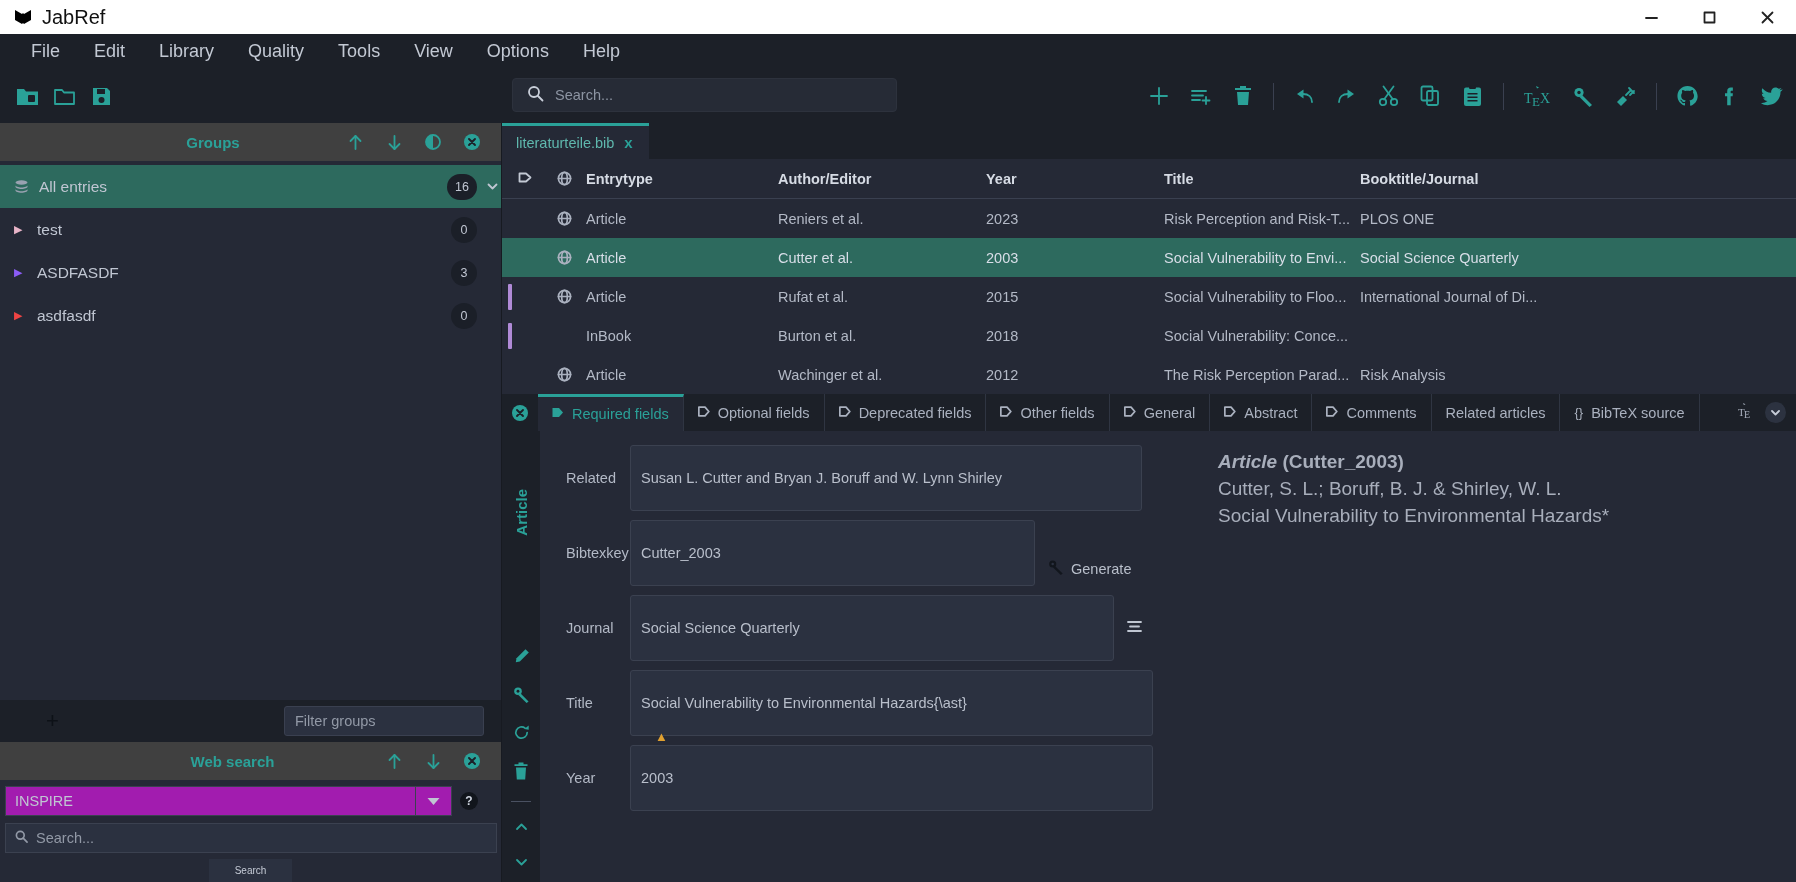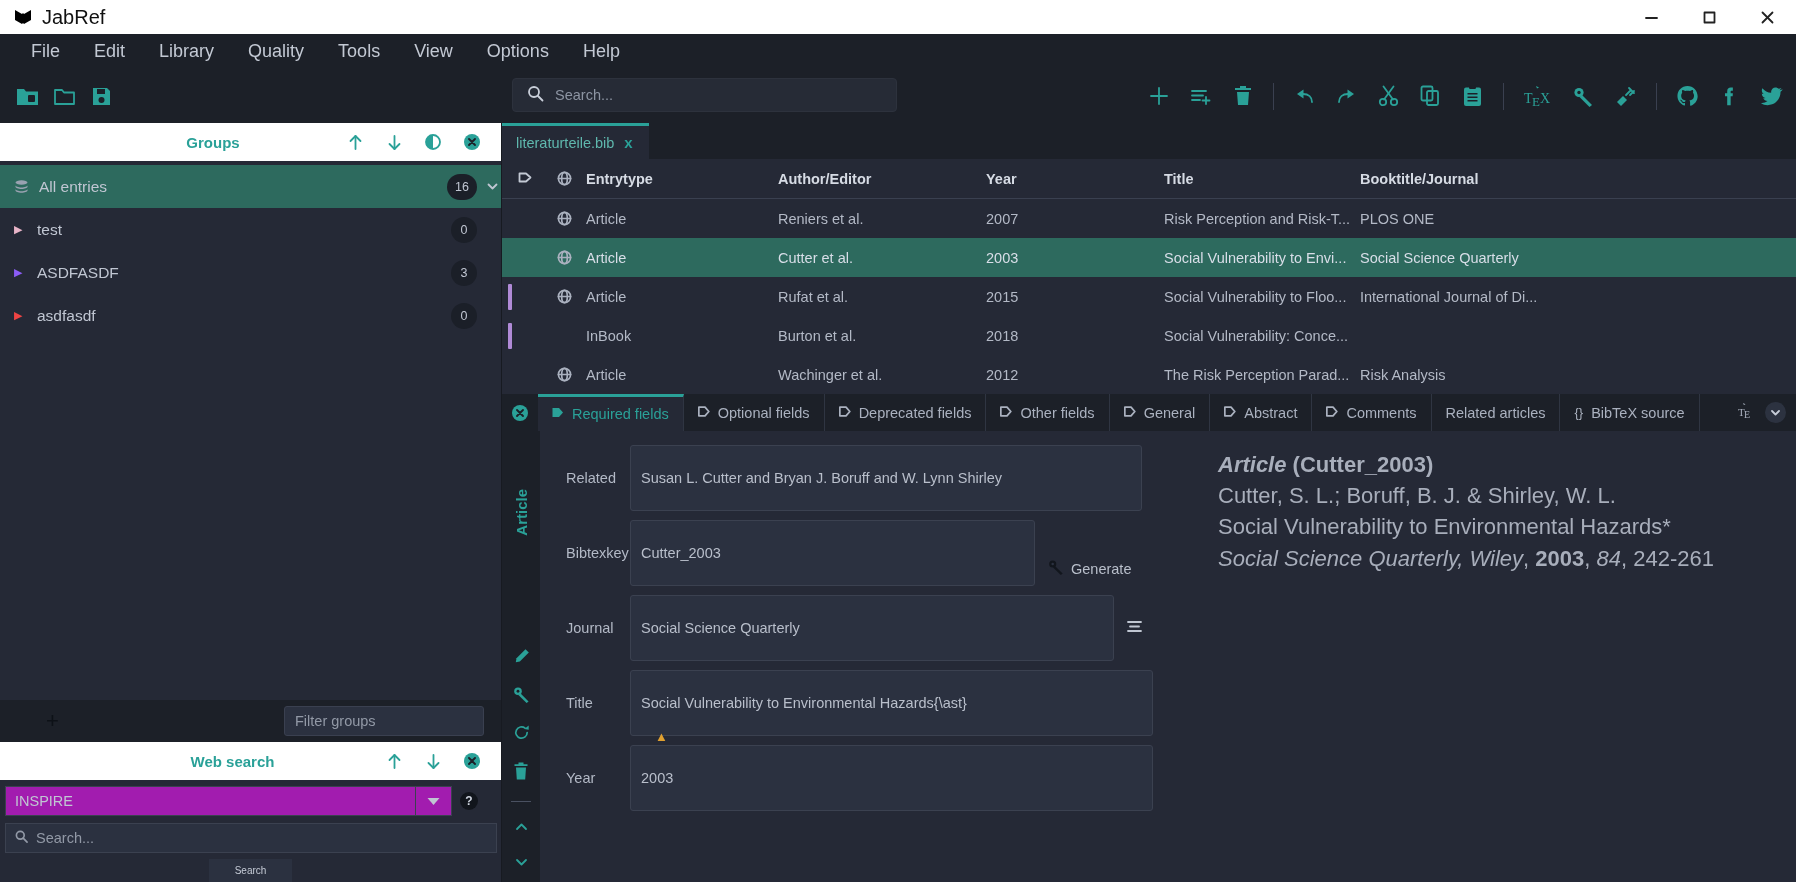--- a/index.html
+++ b/index.html
@@ -53,21 +53,21 @@
   }
   .tsep { width:1px; height:27px; background:#3a4050; }
 
   
   .workspace { display:flex; height: 759px; }
 
   
   .sidebar { width: 502px; background:#252936; display:flex; flex-direction:column;
              border-right:1px solid #171a21; }
   .panel-header {
-    height: 38px; background:#ffffff; display:flex; align-items:center;
+    height: 38px; background:#404040; display:flex; align-items:center;
     position:relative; flex: none;
   }
   .panel-title { flex:1; text-align:center; color:#2aa198; font-weight:bold; font-size:15px; padding-left:80px;}
   .panel-acts { display:flex; align-items:center; gap:21px; padding-right:20px; }
   .pa-ico { color:#2aa198; width:18px; height:18px; display:flex; align-items:center; justify-content:center;}
 
   .groups-list { flex:1; overflow:hidden; background:#252936; padding-top:4px; }
   .group-row {
     height: 43px; display:flex; align-items:center; position:relative;
     padding-left: 14px; color:#c0c6d2; font-size:15.5px;
@@ -175,21 +175,21 @@
   }
   .fi-author { width:512px; height:66px; }
   .fi-key { width:405px; height:66px; }
   .fi-journal { width:484px; height:66px; }
   .fi-title { width:523px; height:66px; }
   .fi-year { width:523px; height:66px; }
   .gen-btn { display:flex; align-items:center; gap:7px; margin-left:13px; color:#b9bfcb; font-size:14.5px;margin-top:31px; }
   .list-ico { margin-left:13px; color:#c0c6d2; }
   .warn-tri { position:absolute; left:115px; bottom:-8px; color:#e0a030; font-size:13px; }
 
-  .ed-preview { flex:1; padding:18px 0 0 18px; color:#a8aebb; font-size:22px; line-height:1.42;
+  .ed-preview { flex:1; padding:18px 0 0 18px; color:#a8aebb; font-size:19px; line-height:1.42;
                 font-family:"Liberation Sans", sans-serif; }
   .pv-line i { font-style:italic; }
   .pv-line b { font-weight:bold; }
 
   .icoS { stroke:currentColor; fill:none; stroke-width:1.8; stroke-linecap:round; stroke-linejoin:round; }
   .icoF { fill:currentColor; }
 </style>
 </head>
 <body>
 
@@ -530,21 +530,21 @@
         <span class="c-group"></span>
         <span class="c-globe">
           <svg width="15" height="15" viewBox="0 0 16 16">
               <circle class="icoS" stroke-width="1.2" cx="8" cy="8" r="6.5"></circle>
               <ellipse class="icoS" stroke-width="1.2" cx="8" cy="8" rx="3" ry="6.5"></ellipse>
               <line class="icoS" stroke-width="1.2" x1="1.5" y1="8" x2="14.5" y2="8"></line>
             </svg>
         </span>
         <span class="c-type">Article</span>
         <span class="c-auth">Reniers et al.</span>
-        <span class="c-year">2007</span>
+        <span class="c-year">2023</span>
         <span class="c-title">Risk Perception and Risk-T...</span>
         <span class="c-journal">PLOS ONE</span>
       </div>
 
       <div class="et-row selected">
         <span class="c-mark"></span>
         <span class="c-group"></span>
         <span class="c-globe">
           <svg width="15" height="15" viewBox="0 0 16 16">
               <circle class="icoS" stroke-width="1.2" cx="8" cy="8" r="6.5"></circle>
@@ -783,21 +783,18 @@
             <span class="finput fi-year">2003</span>
           </div>
         </div>
 
         <div class="ed-preview">
           <div class="pv-line">
             <i><b><span>Article</span></b></i><b><span> (Cutter_2003)</span></b>
           </div>
           <div class="pv-line">Cutter, S. L.; Boruff, B. J. &amp; Shirley, W. L.</div>
           <div class="pv-line">Social Vulnerability to Environmental Hazards*</div>
-          <div class="pv-line">
-            <i><span>Social Science Quarterly, Wiley</span></i><span>, </span><b><span>2003</span></b><span>, </span><i><span>84</span></i><span>, </span><span>242-261</span>
-          </div>
         </div>
 
       </div>
     </div>
   </div>
 </div>
 
 </body></html>

